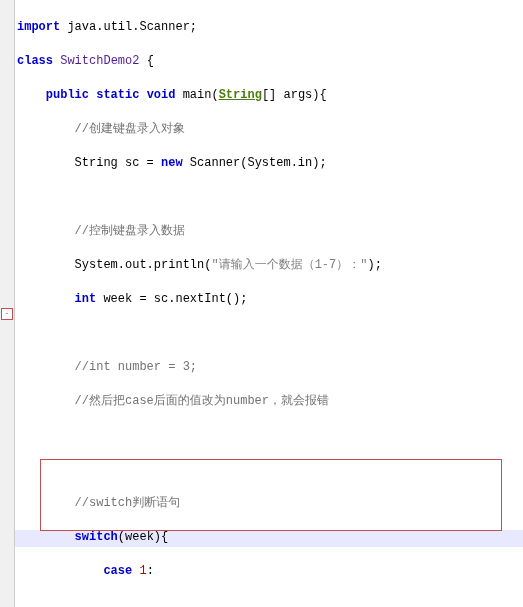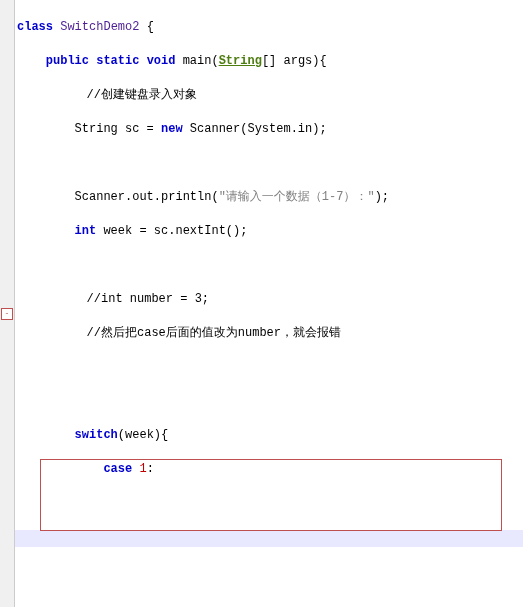--- a/index.html
+++ b/index.html
@@ -31,21 +31,21 @@
     flex: 1;
   }
   .line {
     height: 17px;
   }
   .kw { color: #0000d0; font-weight: bold; }
   .type { color: #4d7c0f; font-weight: bold; text-decoration: underline; }
   .cls { color: #4c1d95; }
   .str { color: #808080; }
   .num { color: #c00000; }
-  .cmt { color: #000000; margin-left: 12px; }
+  .cmt { color: #737373; }
   .highlight-box {
     position: absolute;
     border: 1px solid #c05050;
     left: 40px;
     top: 459px;
     width: 460px;
     height: 70px;
     pointer-events: none;
   }
   .current-line-hl {
@@ -72,32 +72,35 @@
 </style>
 </head>
 <body>
 
 <div class="editor">
   <div class="gutter">
     <div class="gutter-mark" style="top:308px;">-</div>
   </div>
   <div class="current-line-hl"></div>
   <div class="code-area">
+<div class="line"><span class="kw">import</span><span> java.util.Scanner;</span></div>
 <div class="line"><span class="kw">class</span><span class="cls"> SwitchDemo2 </span><span>{</span></div>
 <div class="line">    <span class="kw">public static void</span><span> main(</span><span class="type">String</span><span>[] args)</span><span>{</span></div>
 <div class="line">        <span class="cmt">//创建键盘录入对象</span></div>
 <div class="line">        <span>String sc = </span><span class="kw">new</span><span> Scanner(System.in);</span></div>
 <div class="line"> </div>
-<div class="line">        <span>Scanner.out.println(</span><span class="str">"请输入一个数据（1-7）："</span><span>);</span></div>
+<div class="line">        <span class="cmt">//控制键盘录入数据</span></div>
+<div class="line">        <span>System.out.println(</span><span class="str">"请输入一个数据（1-7）："</span><span>);</span></div>
 <div class="line">        <span class="kw">int</span><span> week = sc.nextInt();</span></div>
 <div class="line"> </div>
 <div class="line">        <span class="cmt">//int number = 3;</span></div>
 <div class="line">        <span class="cmt">//然后把case后面的值改为number，就会报错</span></div>
 <div class="line"> </div>
 <div class="line"> </div>
+<div class="line">        <span class="cmt">//switch判断语句</span></div>
 <div class="line">        <span class="kw">switch</span><span>(week)</span><span>{</span></div>
 <div class="line">            <span class="kw">case</span><span class="num"> 1</span><span>:</span></div>
 
 
 
 
 
 
 
 

